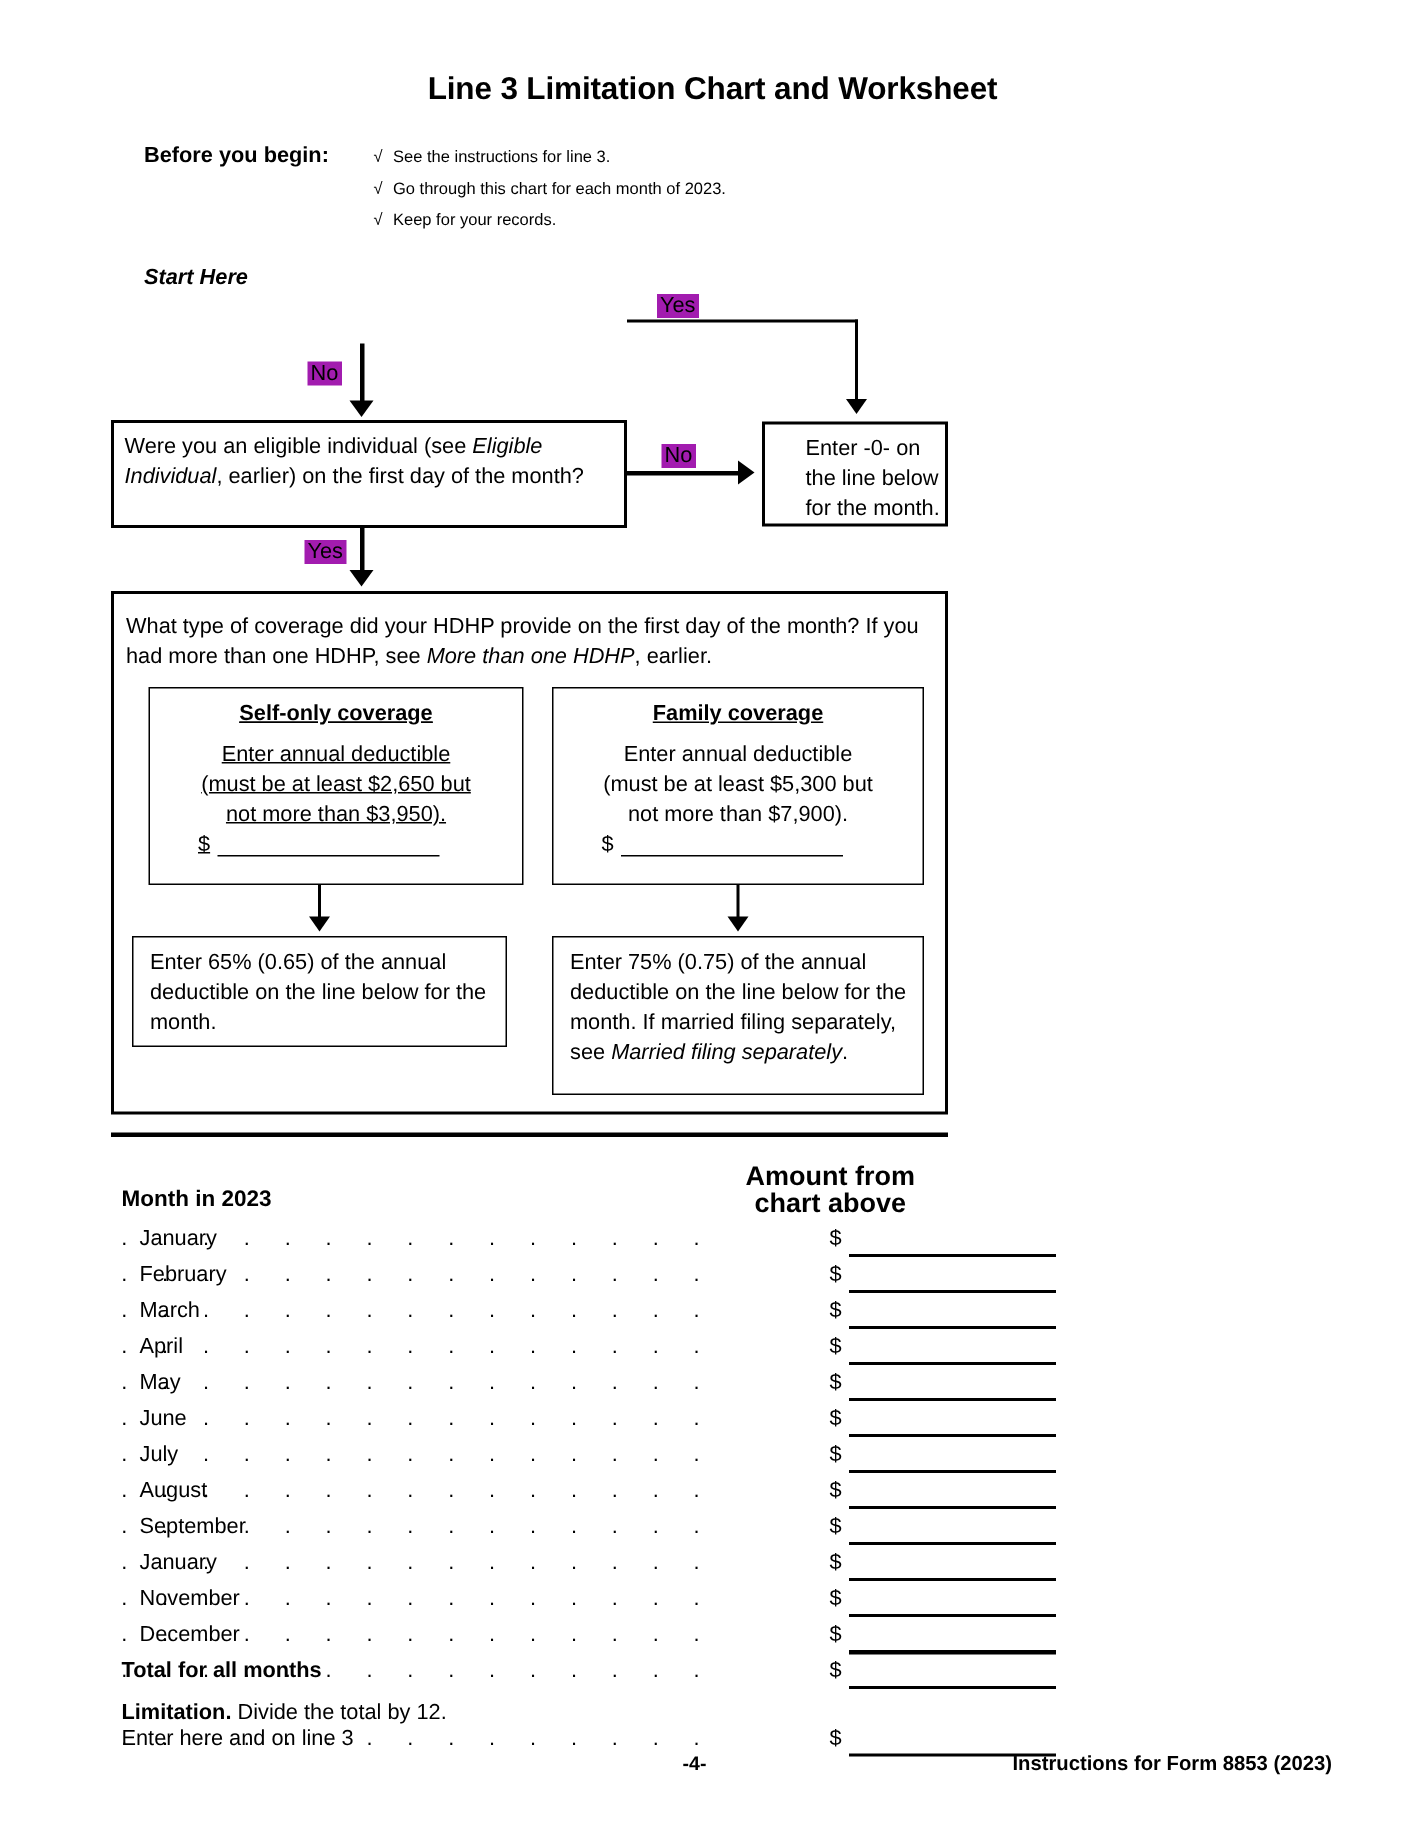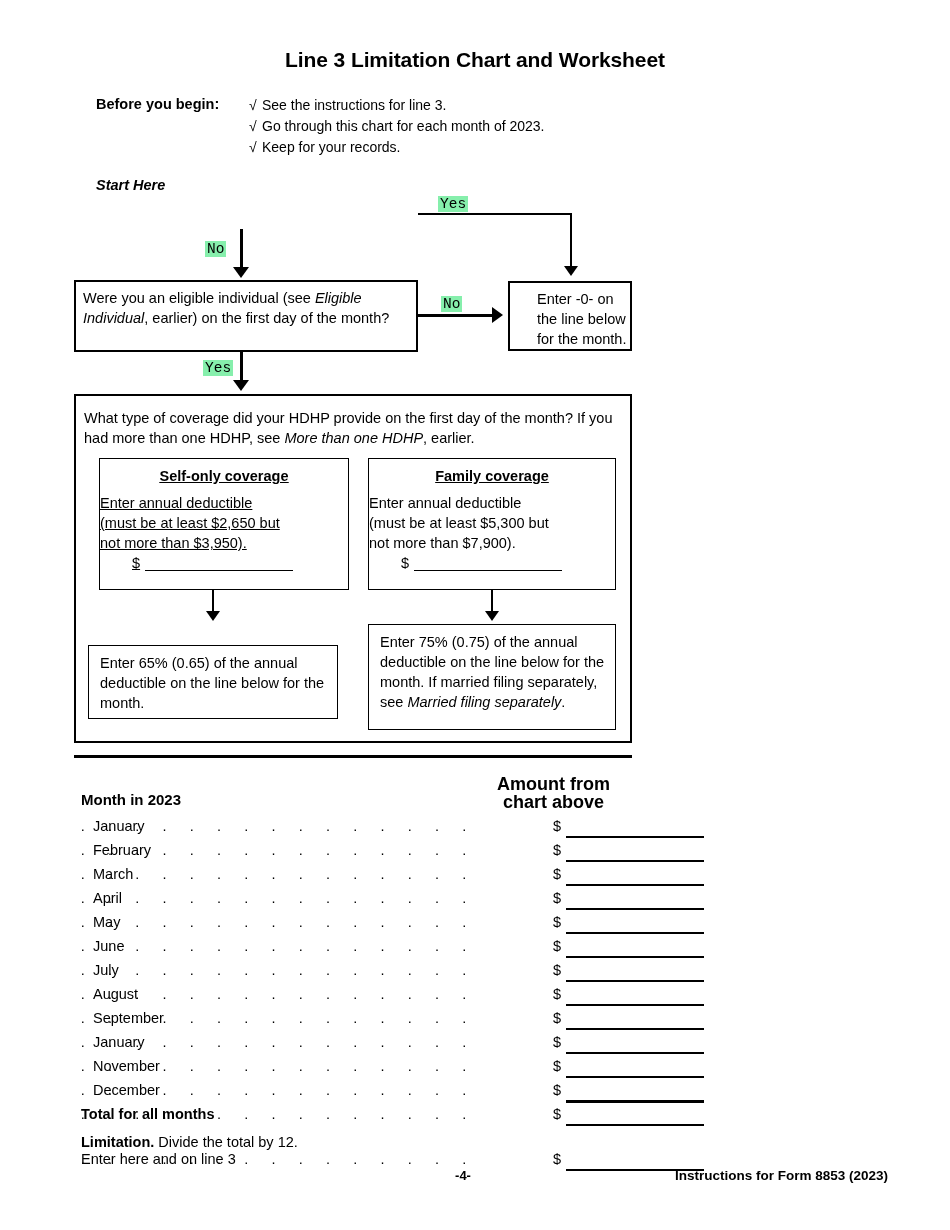--- a/index.html
+++ b/index.html
@@ -31,21 +31,21 @@
   
   .before-label {
     position: absolute;
     left: 96px; top: 96px;
     font-size: 14.5px;
     font-weight: bold;
   }
   .before-list {
     position: absolute;
     left: 249px; top: 95px;
-    font-size: 14px;
+    font-size: 11px;
     line-height: 21px;
   }
   .before-list div { white-space: nowrap; }
   .chk { display: inline-block; width: 13px; }
 
   
   .start-here {
     position: absolute;
     left: 96px; top: 177px;
     font-size: 14.5px;
@@ -134,23 +134,22 @@
   .arrow-right-thick {
     position: absolute;
     width: 0; height: 0;
     border-top: 8px solid transparent;
     border-bottom: 8px solid transparent;
     border-left: 11px solid #000;
   }
   .edge-label {
     position: absolute;
     font-size: 14.5px;
-    background: #86efac;
+    background: #a21caf;
     padding: 0 2px;
-    font-family: Liberation Mono, monospace;
   }
 
   
   #coverage-outer {
     left: 74px; top: 394px; width: 558px; height: 349px;
     border: 2.5px solid #000;
   }
   #coverage-question {
     position: absolute;
     left: 84px; top: 408px;
@@ -167,21 +166,21 @@
     left: 368px; top: 458px; width: 248px; height: 132px;
   }
   .cov-head {
     text-align: center;
     font-size: 14.5px;
     font-weight: bold;
     text-decoration: underline;
     margin-top: 9px;
   }
   .cov-body {
-    text-align: left;
+    text-align: center;
     font-size: 14.5px;
     line-height: 20px;
     margin-top: 9px;
   }
   .dollar-row {
     font-size: 14.5px;
     margin-top: 2px;
     padding-left: 32px;
     display: flex;
     align-items: flex-end;
@@ -189,21 +188,21 @@
   .dollar-row .blank {
     display: inline-block;
     border-bottom: 1.5px solid #000;
     width: 148px;
     margin-left: 5px;
     height: 15px;
   }
 
   
   #pct-self {
-    left: 88px; top: 624px; width: 250px; height: 74px; margin-top: 21px;
+    left: 88px; top: 624px; width: 250px; height: 74px;
   }
   #pct-self .box-text { padding: 7px 8px 0 11px; }
   #pct-family {
     left: 368px; top: 624px; width: 248px; height: 106px;
   }
   #pct-family .box-text { padding: 7px 8px 0 11px; }
 
   
   #divider {
     position: absolute;

